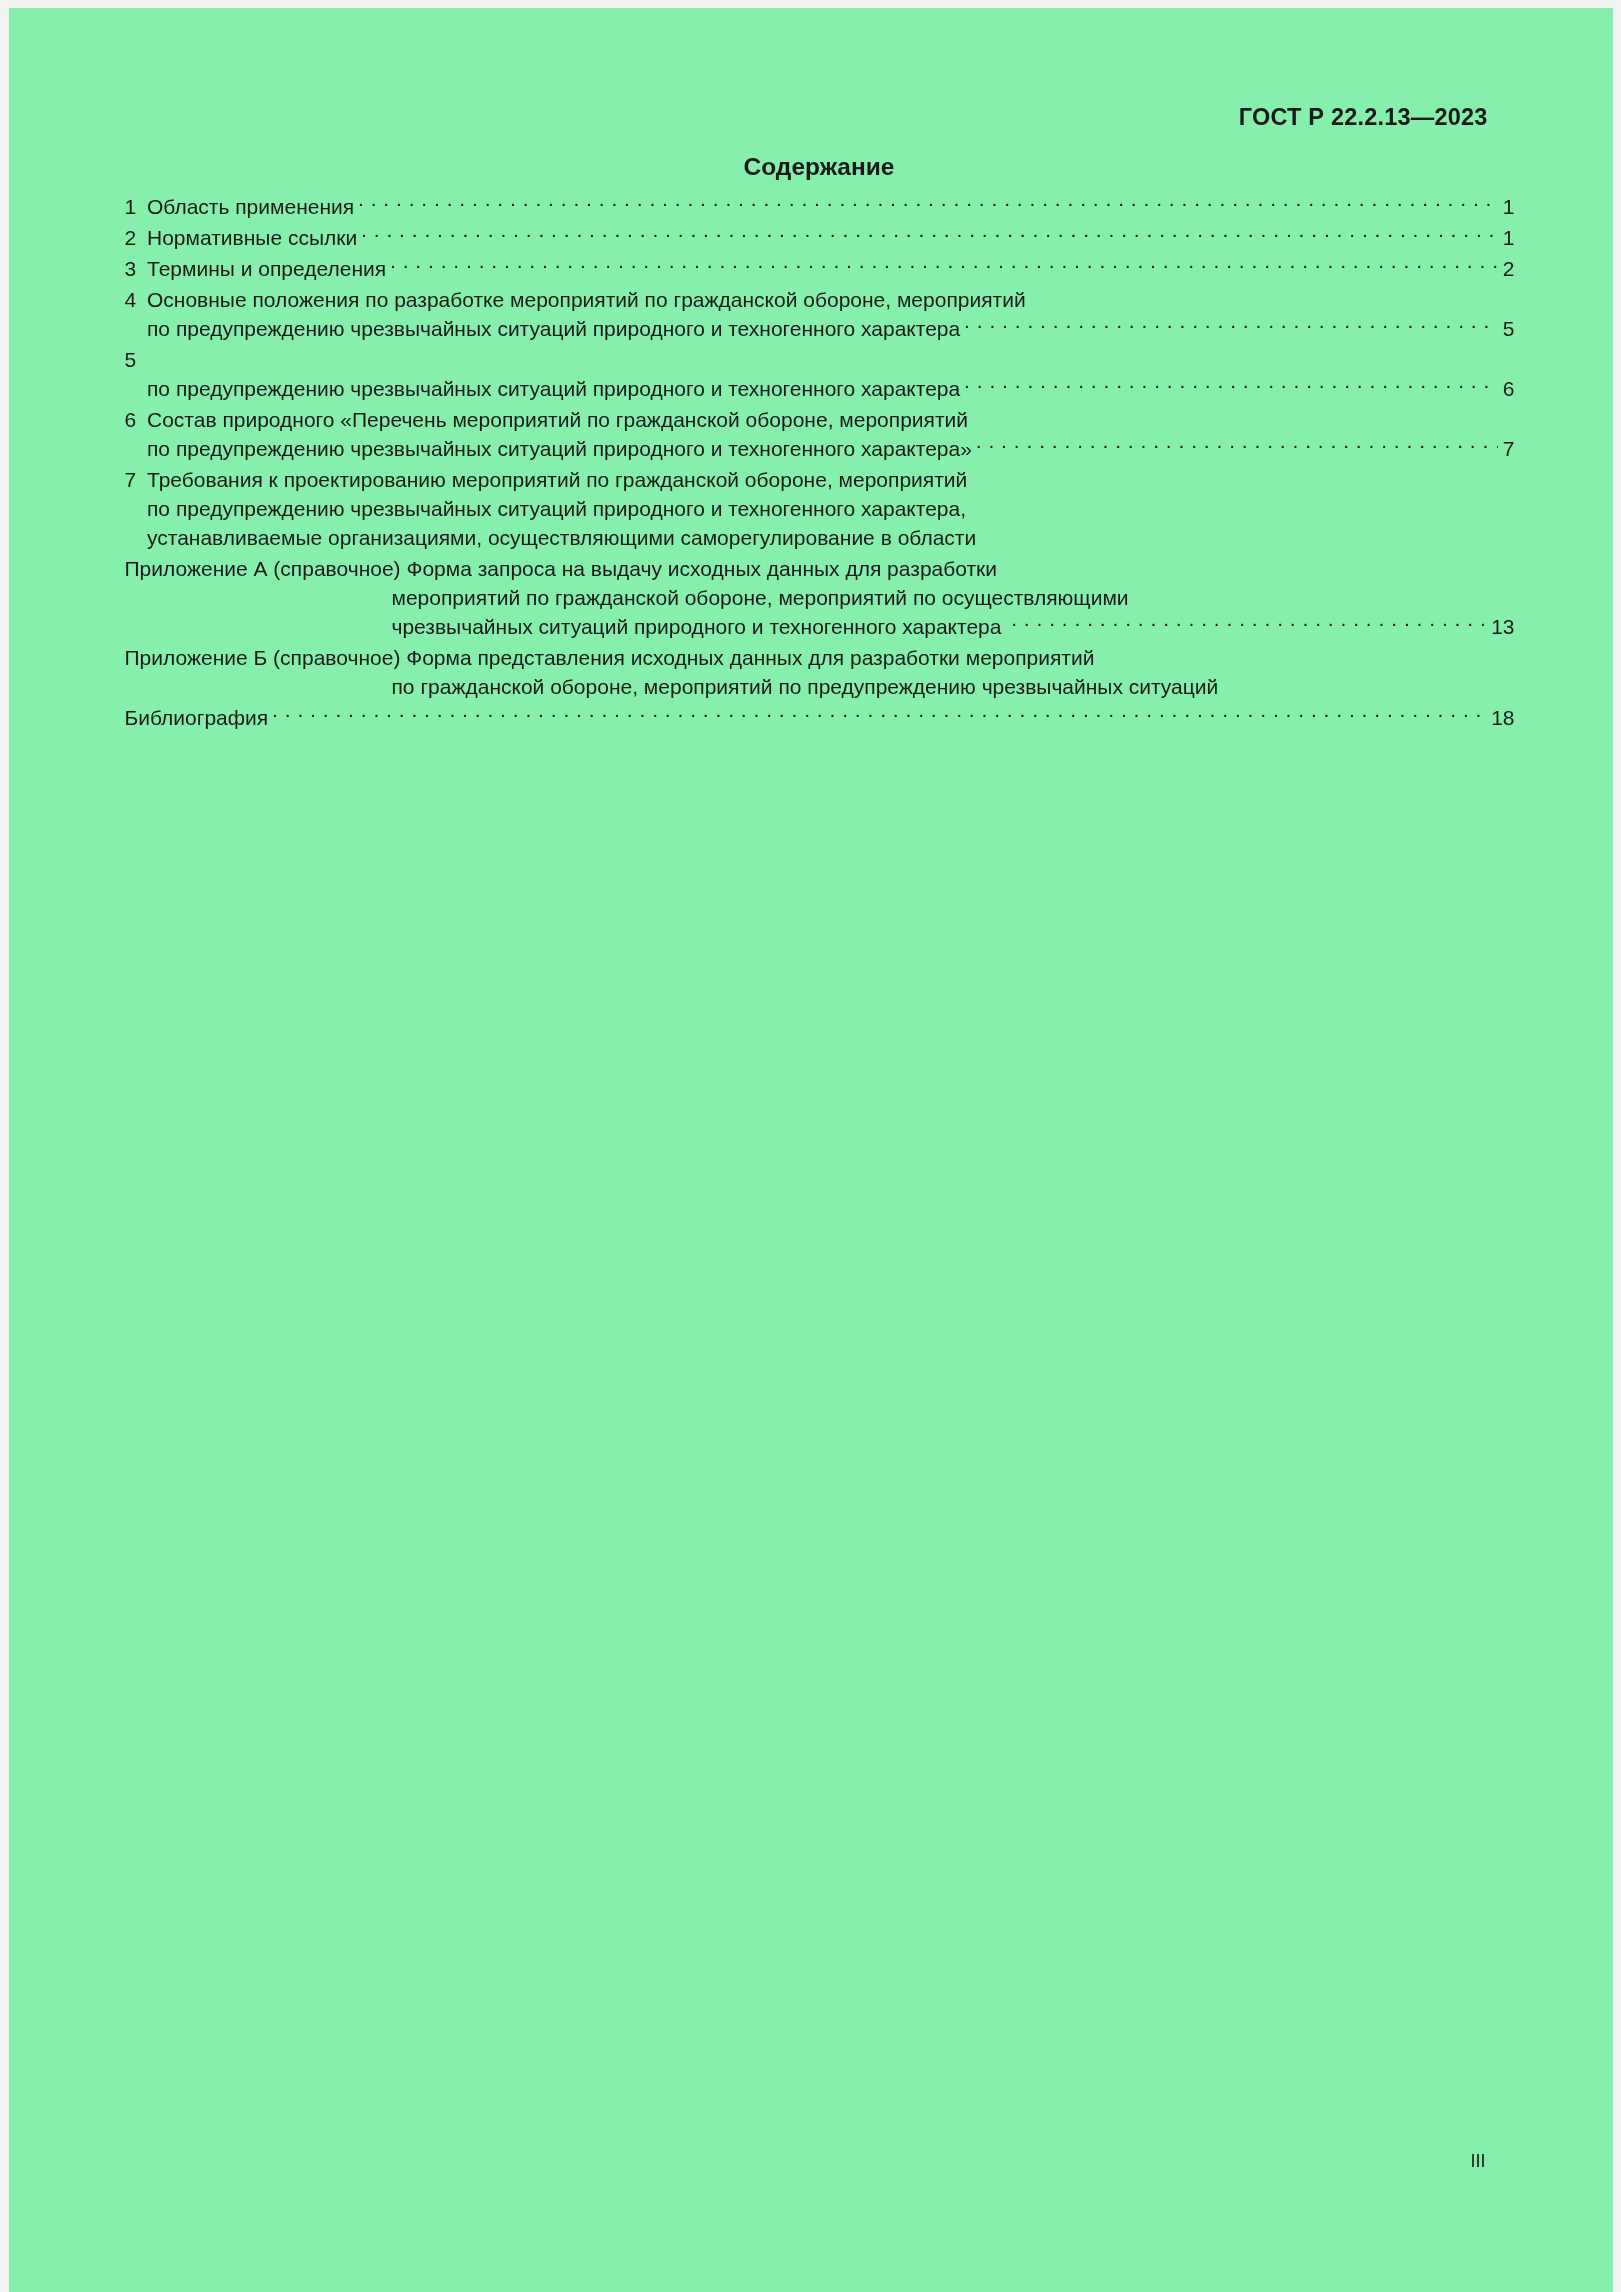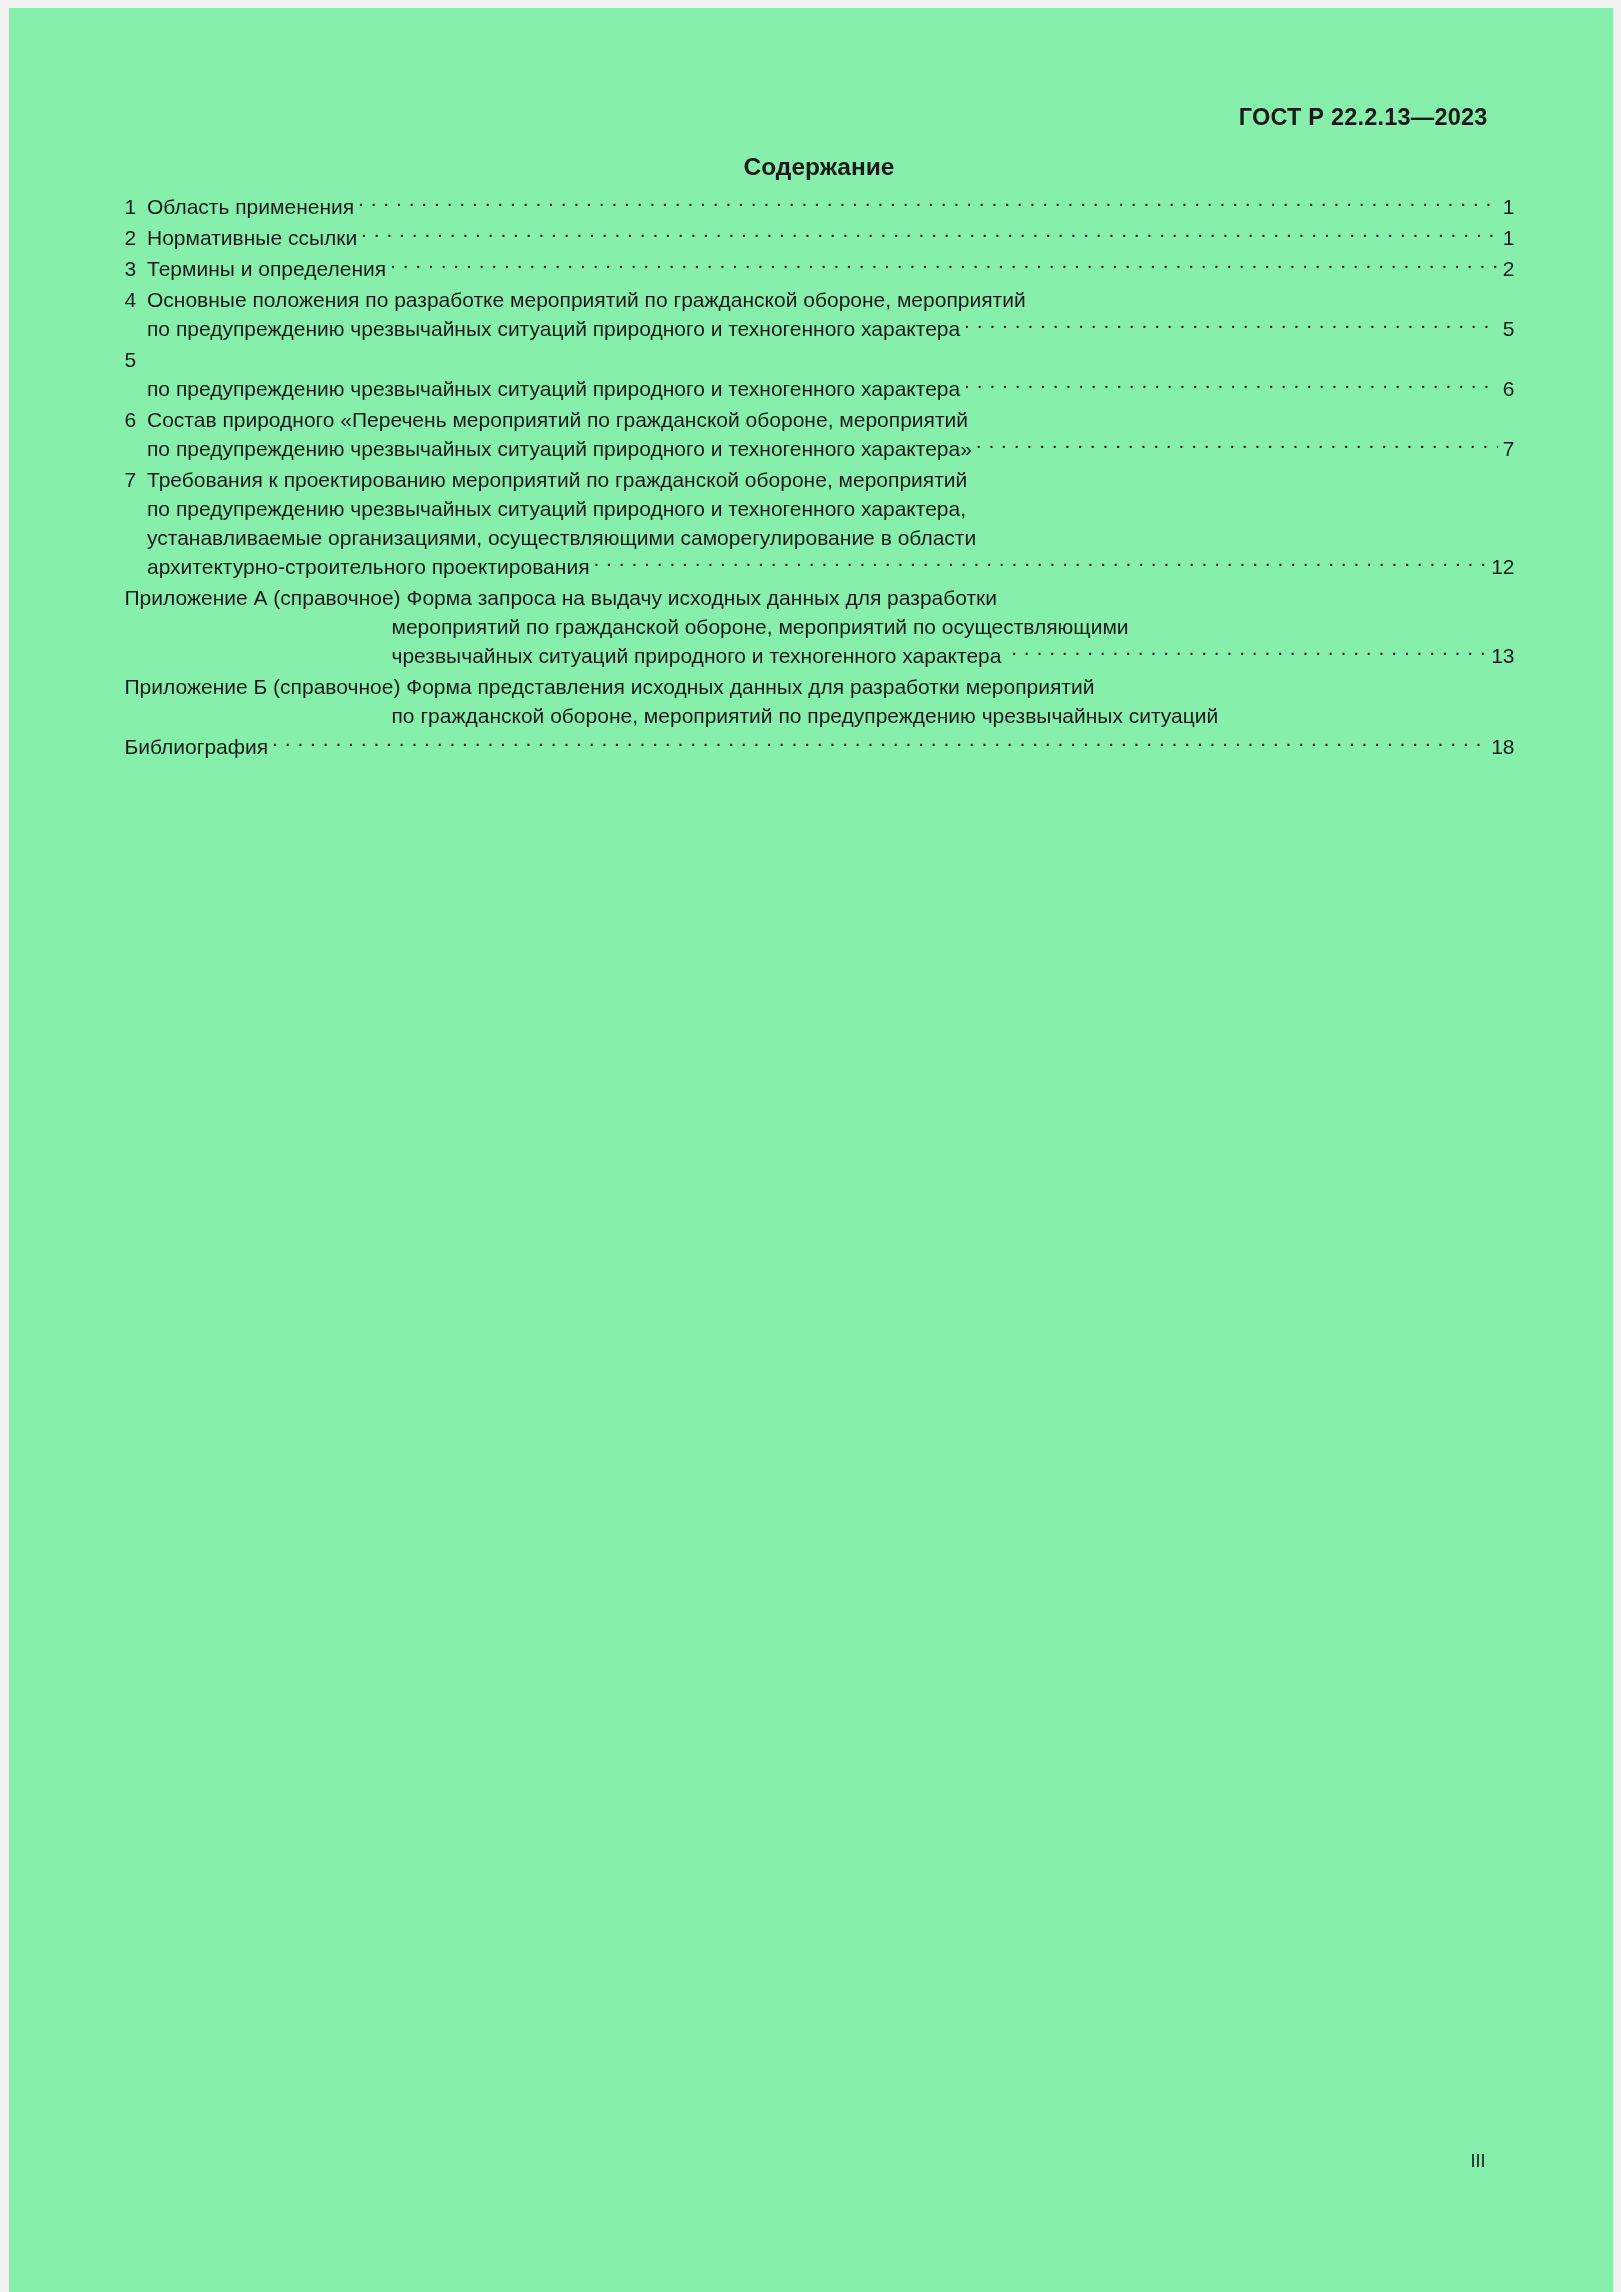--- a/index.html
+++ b/index.html
@@ -195,26 +195,20 @@
         <span class="txt">Требования к проектированию мероприятий по гражданской обороне, мероприятий</span>
       </div>
       <div class="cont">
         <span class="indent-sec"></span>
         <span class="txt">по предупреждению чрезвычайных ситуаций природного и техногенного характера,</span>
       </div>
       <div class="cont">
         <span class="indent-sec"></span>
         <span class="txt">устанавливаемые организациями, осуществляющими саморегулирование в области</span>
       </div>
-      <div class="cont">
-        <span class="indent-sec"></span>
-        <span class="txt">архитектурно-строительного проектирования</span>
-        <span class="leader"></span>
-        <span class="page-no">12</span>
-      </div>
     </div>
 
     <div class="toc-entry">
       <div class="entry-row">
         <span class="txt">Приложение А (справочное) Форма запроса на выдачу исходных данных для разработки</span>
       </div>
       <div class="cont">
         <span class="indent-app"></span>
         <span class="txt">мероприятий по гражданской обороне, мероприятий по осуществляющими</span>
       </div>

